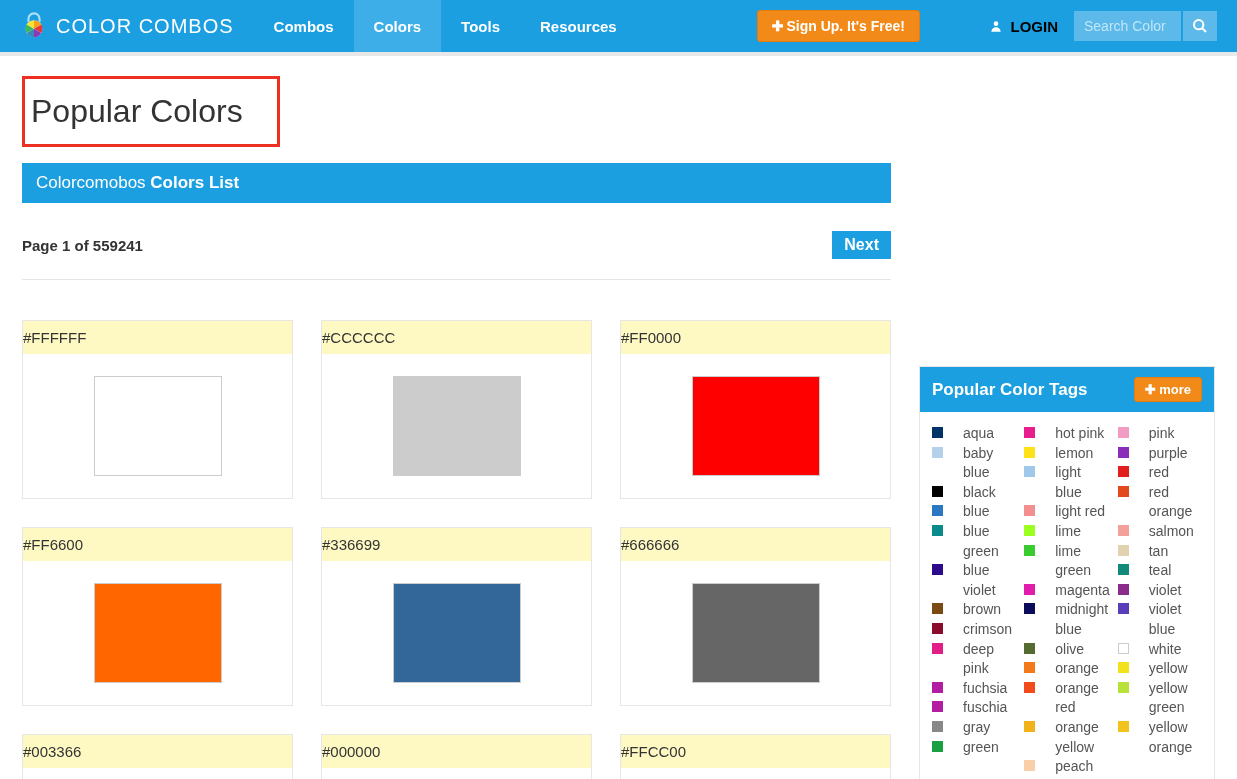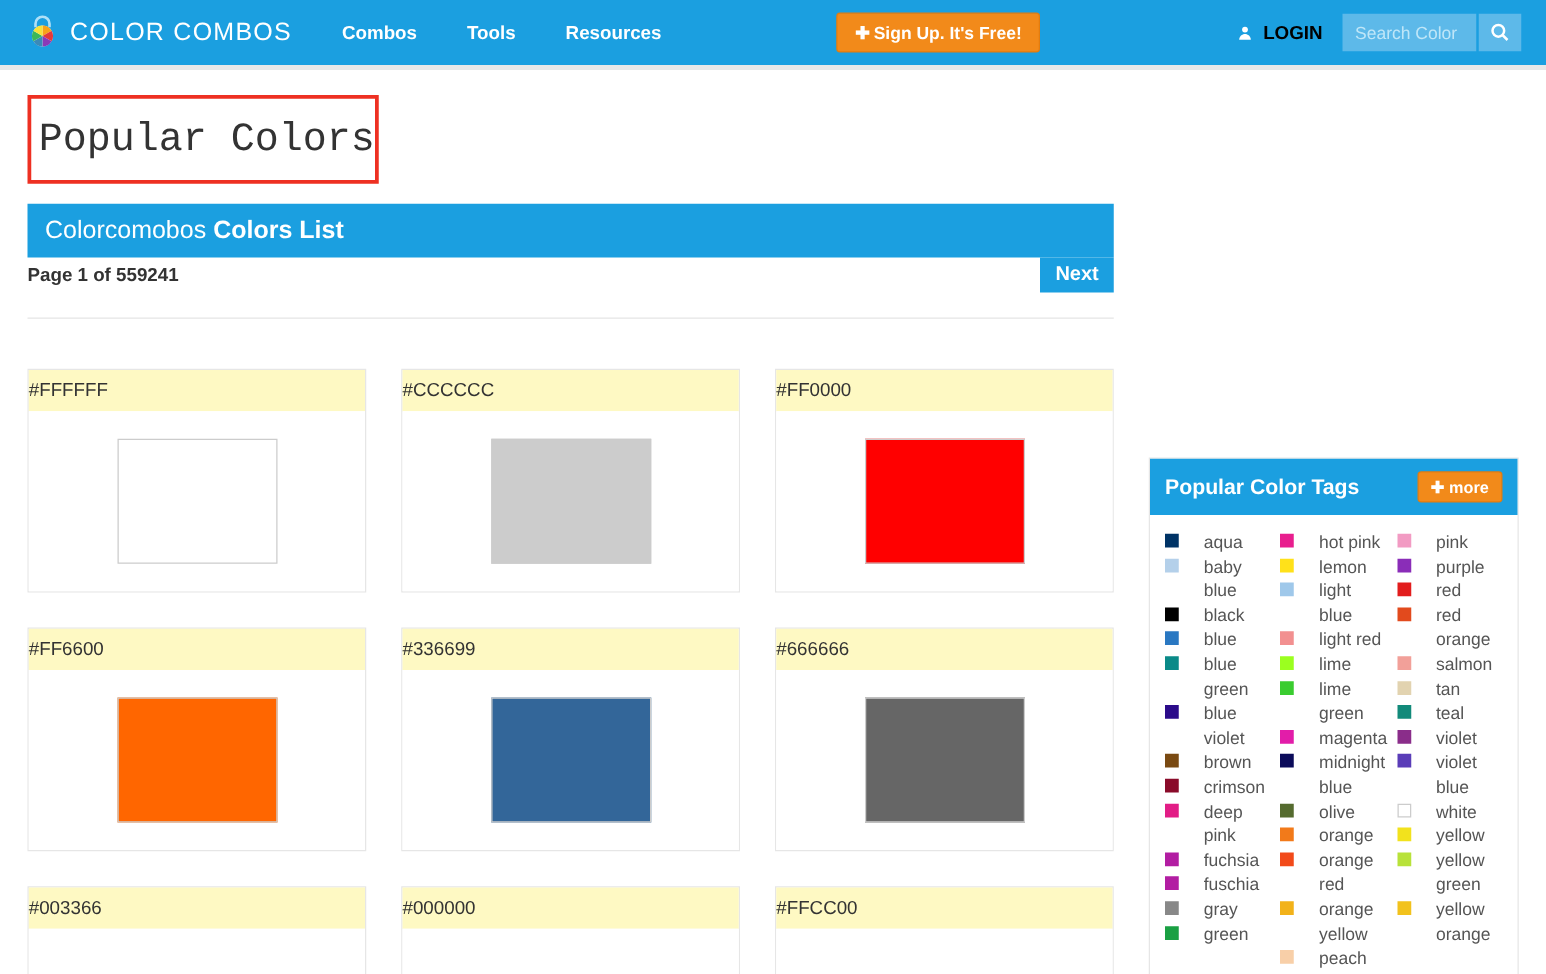--- a/index.html
+++ b/index.html
@@ -15,22 +15,22 @@
 .signup-btn .plus { margin-right: 3px; }
 .right-area { margin-left: auto; display: flex; align-items: center; gap: 16px; }
 .login { color: #000000; font-weight: 700; font-size: 15px; cursor: pointer; display: flex; align-items: center; gap: 8px; }
 .search-wrap { display: flex; }
 .search-input { background: #5db9e9; border: none; padding: 7px 10px; color: #fff; font-size: 14px; width: 107px; }
 .search-input::placeholder { color: #bfe6f8; }
 .search-btn { background: #5db9e9; border: none; width: 34px; display: flex; align-items: center; justify-content: center; cursor: pointer; margin-left: 2px; }
 .grayline { height: 4px; background: #e8e8e8; }
 .page { display: flex; padding: 20px 22px; gap: 28px; max-width: 1240px; }
 .main { flex: 1; }
-.page-title { font-size: 32px; font-weight: 300; padding: 14px 0 14px 6px; border: 3px solid #ee3022; display: inline-block; min-width: 258px; margin-bottom: 16px; font-family: Liberation Mono, monospace; }
-.list-header { background: #1b9fe0; color: #fff; padding: 10px 14px; font-size: 20px; font-family: Arial, sans-serif; }
+.page-title { font-size: 32px; font-weight: 300; padding: 14px 0 14px 6px; border: 3px solid #ee3022; display: inline-block; min-width: 258px; margin-bottom: 16px; font-family: Liberation Sans, sans-serif; }
+.list-header { background: #1b9fe0; color: #fff; padding: 10px 14px; font-size: 17px; margin-bottom: 28px; font-family: Arial, sans-serif; }
 .list-header .light { font-weight: 300; }
 .list-header .bold { font-weight: 700; }
 .pager { display: flex; justify-content: space-between; align-items: center; margin-bottom: 20px; }
 .pager-info { font-weight: 700; font-size: 15px; color: #333; }
 .next-btn { background: #1b9fe0; color: #fff; font-weight: 700; padding: 5px 12px; font-size: 16px; cursor: pointer; border: none; }
 .divider { border-top: 1px solid #e5e5e5; margin-bottom: 40px; }
 .grid { display: grid; grid-template-columns: repeat(3, 1fr); gap: 28px; }
 .color-card { border: 1px solid #e6e6e6; }
 .color-hex { background: #fef9c3; text-align: left; padding: 8px 0; font-size: 15px; color: #333; cursor: pointer; }
 .swatch-area { background: #fff; padding: 22px 0; display: flex; justify-content: center; }
@@ -56,20 +56,21 @@
       <path d="M20 24 L30.4 18 A12 12 0 0 1 30.4 30 Z" fill="#e23a3a"></path>
       <path d="M20 24 L30.4 30 A12 12 0 0 1 20 36 Z" fill="#8a3ab8"></path>
       <path d="M20 24 L20 36 A12 12 0 0 1 9.6 30 Z" fill="#3a8ab8"></path>
       <path d="M20 24 L9.6 30 A12 12 0 0 1 9.6 18 Z" fill="#3ab85a"></path>
       <path d="M20 24 L9.6 18 A12 12 0 0 1 20 12 Z" fill="#f7e23a"></path>
     </svg>
     <span class="logo-text">COLOR COMBOS</span>
   </div>
   <div class="nav" id="nav-container">
       <div class="nav-item">Combos</div>
+      <div class="nav-item active">Colors</div>
       <div class="nav-item">Tools</div>
       <div class="nav-item">Resources</div>
     </div>
   <div class="signup-btn">
     <span class="plus">✚</span><span>Sign Up. It's Free!</span>
   </div>
   <div class="right-area">
     <div class="login">
       <svg width="14" height="14" viewBox="0 0 24 24" fill="#fff">
           <circle cx="12" cy="8" r="4"></circle>

